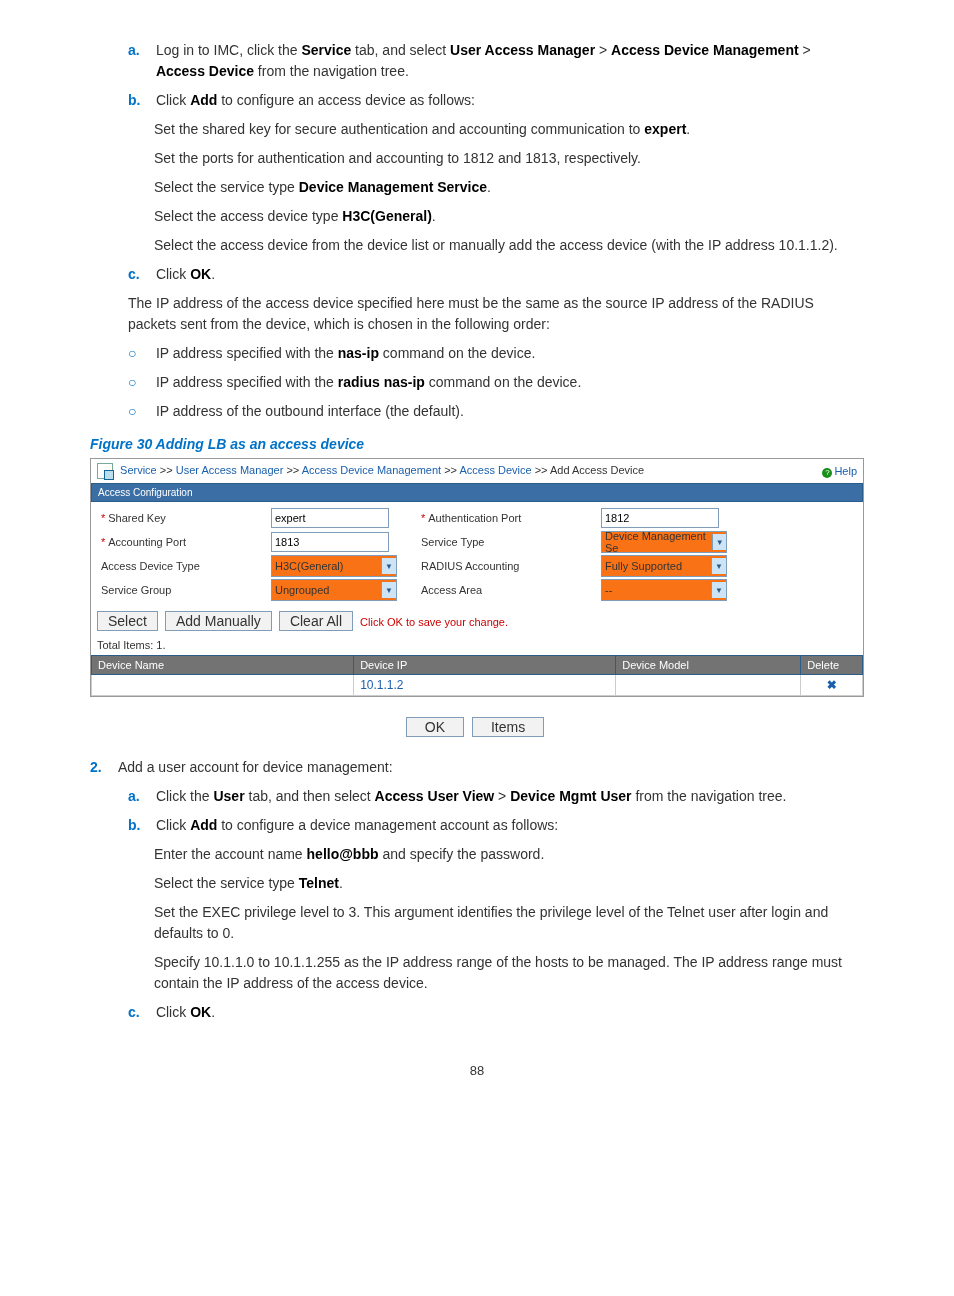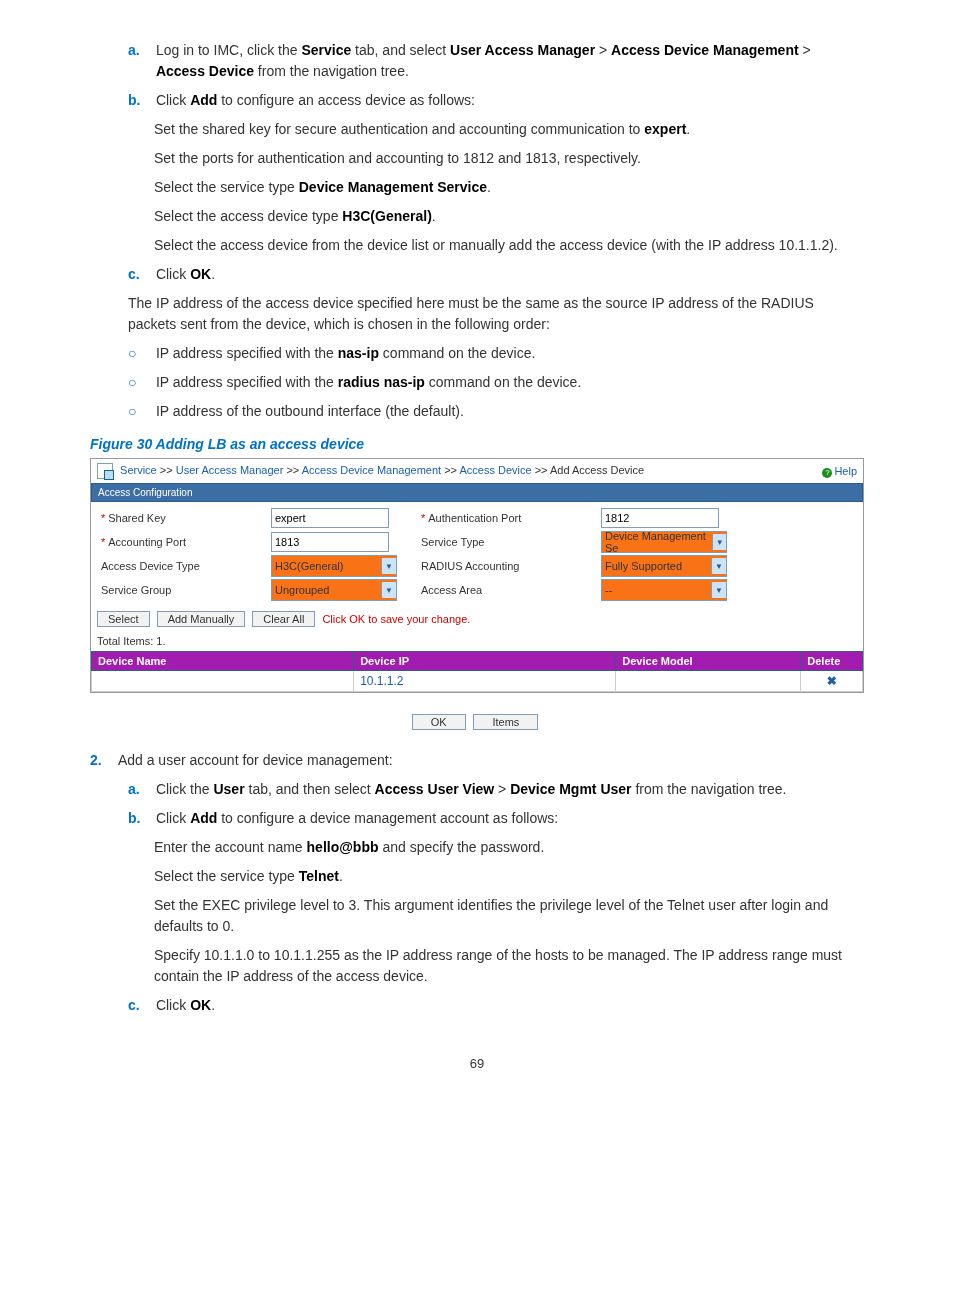--- a/index.html
+++ b/index.html
@@ -28,25 +28,25 @@
   .crumb-row{padding:4px 6px; display:flex; justify-content:space-between; align-items:center;}
   .crumb-row .link{color:#1a5fad;}
   .crumb-row .help{color:#1a5fad;}
   .help-icon{display:inline-block;width:10px;height:10px;border-radius:50%;background:#1a8f1a;color:#fff;font-size:8px;line-height:10px;text-align:center;margin-right:2px;}
   .bar-dark{background:#3a6ea5;color:#fff;padding:3px 6px;font-size:10px;border:1px solid #2b5c8a;}
   .form-grid{display:grid;grid-template-columns: 170px 150px 180px 150px;padding:6px 10px;row-gap:2px;align-items:center;}
   .form-grid .ast{color:#c00;margin-right:3px;}
   .inp{border:1px solid #7f9db9;height:16px;padding:1px 3px;font-size:11px;width:110px;background:#fff;}
   .sel{border:1px solid #7f9db9;height:18px;font-size:11px;width:118px;background:#f97316;position:relative;padding:1px 3px;display:inline-flex;align-items:center;justify-content:space-between;}
   .sel .arrow{background:#cde3f6;border-left:1px solid #7f9db9;width:14px;height:16px;display:inline-flex;align-items:center;justify-content:center;color:#2b5c8a;font-size:8px;margin:-1px -3px -1px 0;}
-  .btn{border:1px solid #7f9db9;background:#f2f2f2;padding:1px 10px;font-size:11px;display:inline-block;margin-right:4px;}
+  .btn{border:1px solid #7f9db9;background:#f2f2f2;padding:1px 10px;font-size:14px;display:inline-block;margin-right:4px;}
   .dev-row{padding:4px 6px;}
   .red-note{color:#c00;}
   .tbl{width:100%;border-collapse:collapse;}
-  .tbl th{background:#a21caf;color:#fff;text-align:left;padding:3px 6px;border:1px solid #2b5c8a;font-weight:bold;font-size:11px;}
+  .tbl th{background:#737373;color:#fff;text-align:left;padding:3px 6px;border:1px solid #2b5c8a;font-weight:normal;font-size:11px;}
   .tbl td{padding:3px 6px;border:1px solid #ccc;font-size:12px;color:#1a5fad;}
   .del-x{color:#c00;font-weight:bold;text-align:center;}
   .bottom-btns{text-align:center;margin:14px 0 20px 0;}
   .bottom-btns .btn{padding:1px 18px;}
   .doc-icon{display:inline-block;width:14px;height:14px;background:#fff;border:1px solid #7a9;position:relative;margin-right:4px;vertical-align:middle;}
   .doc-icon::after{content:"";position:absolute;right:-2px;bottom:-2px;width:8px;height:8px;border:1px solid #169;background:#bde;}
 </style>
 </head>
 <body>
 
@@ -183,13 +183,13 @@
 </div>
 <div class="subsub"><span>Enter the account name </span><b>hello@bbb</b><span> and specify the password.</span></div>
 <div class="subsub"><span>Select the service type </span><b>Telnet</b><span>.</span></div>
 <div class="subsub">Set the EXEC privilege level to 3. This argument identifies the privilege level of the Telnet user after login and defaults to 0.</div>
 <div class="subsub">Specify 10.1.1.0 to 10.1.1.255 as the IP address range of the hosts to be managed. The IP address range must contain the IP address of the access device.</div>
 <div class="list-item sub">
   <span class="marker">c.</span>
   <span class="content"><span>Click </span><b>OK</b><span>.</span></span>
 </div>
 
-<div class="page-num">69</div>
+<div class="page-num">88</div>
 
 </body></html>

